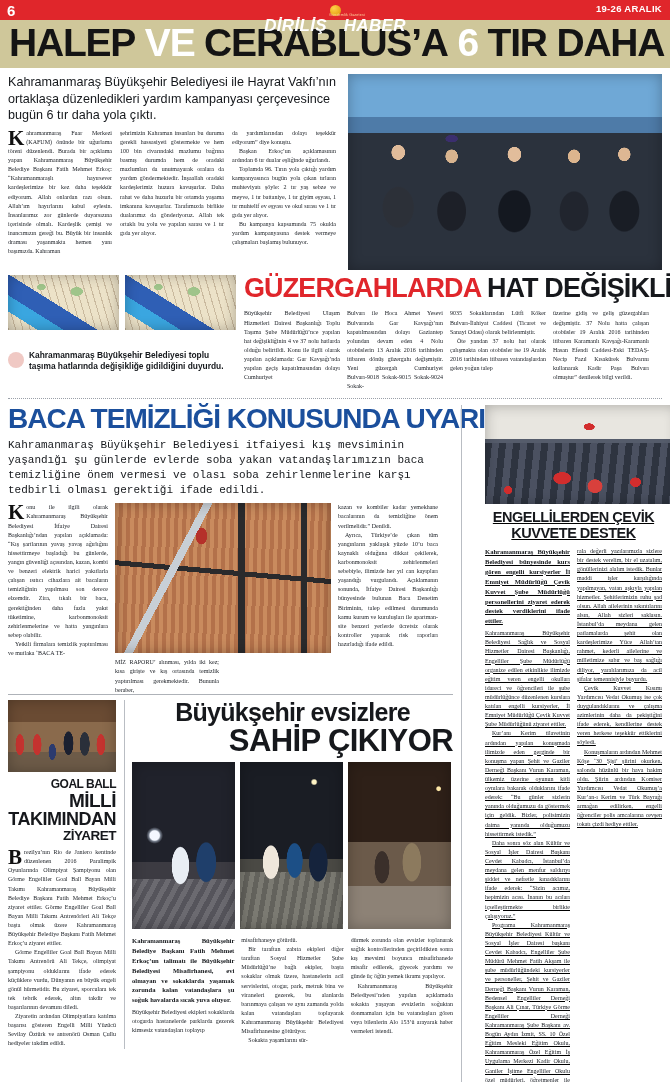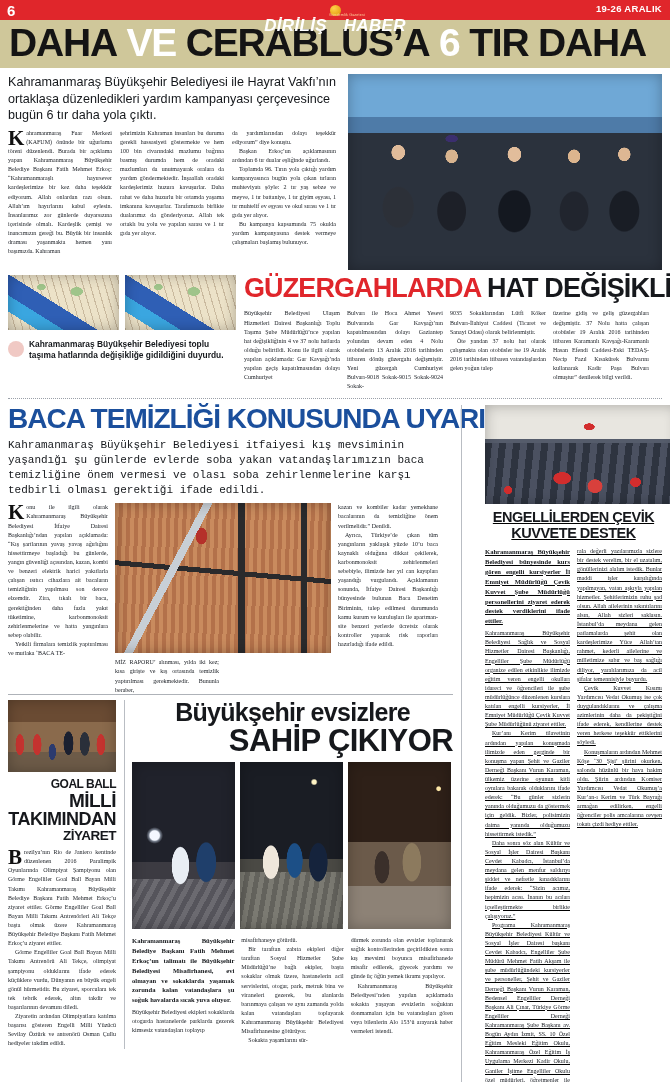--- a/index.html
+++ b/index.html
@@ -218,21 +218,21 @@
     <span class="logo-txt">DİRİLİŞ</span>
     <span class="logo-dot"></span>
     <span class="logo-txt">HABER</span>
   </div>
   <span class="logo-sub">Gündemlik Gazetesi</span>
   <span class="date-badge">19-26 ARALIK</span>
 </div>
 
 <div class="band-top">
   <div class="hl-main">
-    <span class="dk">DAHA</span><span class="dk">&nbsp;</span><span class="lt">VE</span>&nbsp;<span class="dk">CERABLUS’A</span>&nbsp;<span class="lt">6</span>&nbsp;<span class="dk">TIR DAHA</span>
+    <span class="dk">HALEP</span><span class="dk">&nbsp;</span><span class="lt">VE</span>&nbsp;<span class="dk">CERABLUS’A</span>&nbsp;<span class="lt">6</span>&nbsp;<span class="dk">TIR DAHA</span>
   </div>
 </div>
 
 <div class="sec" style="padding-top:6px;">
   <div style="display:flex; gap:8px;">
     <div style="width:332px;">
       <div class="lede">Kahramanmaraş Büyükşehir Belediyesi ile Hayrat Vakfı’nın ortaklaşa düzenledikleri yardım kampanyası çerçevesince bugün 6 tır daha yola çıktı.</div>
       <div style="display:flex; gap:8px; margin-top:6px;">
         <div style="width:104px;" class="body-txt">
           <p class="first dropcap">Kahramanmaraş Fuar Merkezi (KAFUM) önünde bir uğurlama töreni düzenlendi. Burada bir açıklama yapan Kahramanmaraş Büyükşehir Belediye Başkanı Fatih Mehmet Erkoç: “Kahramanmaraşlı hayırsever kardeşlerimize bir kez daha teşekkür ediyorum. Allah onlardan razı olsun. Allah’ım hayırlarını kabul eylesin. İnsanlarımız zor günlerde duyarsızına içerisinde olmalı. Kardeşlik çemişi ve inancımızın gereği bu. Büyük bir insanlık draması yaşanmakta hemen yanı başımızda. Kahraman</p>
@@ -253,21 +253,21 @@
 </div>
 
 <div class="sec" style="padding-top:5px;">
   <div style="display:flex; gap:8px; align-items:flex-start;">
 
     <div style="width:228px;">
       <div style="display:flex; gap:6px;">
         <div class="ph ph-map" style="width:111px; height:55px;"></div>
         <div class="ph ph-map" style="width:111px; height:55px;"></div>
       </div>
-      <div style="display:flex; gap:5px; margin-top:9px;">
+      <div style="display:flex; gap:5px; margin-top:20px;">
         <div class="cap-dot"></div>
         <div class="caption">Kahramanmaraş Büyükşehir Belediyesi toplu taşıma hatlarında değişikliğe gidildiğini duyurdu.</div>
       </div>
     </div>
 
     <div style="width:418px;">
       <div class="hl-red-blk" style="text-align:right;">
         <span class="r">GÜZERGAHLARDA</span>
         <span class="k">HAT DEĞİŞİKLİĞİ</span>
       </div>

